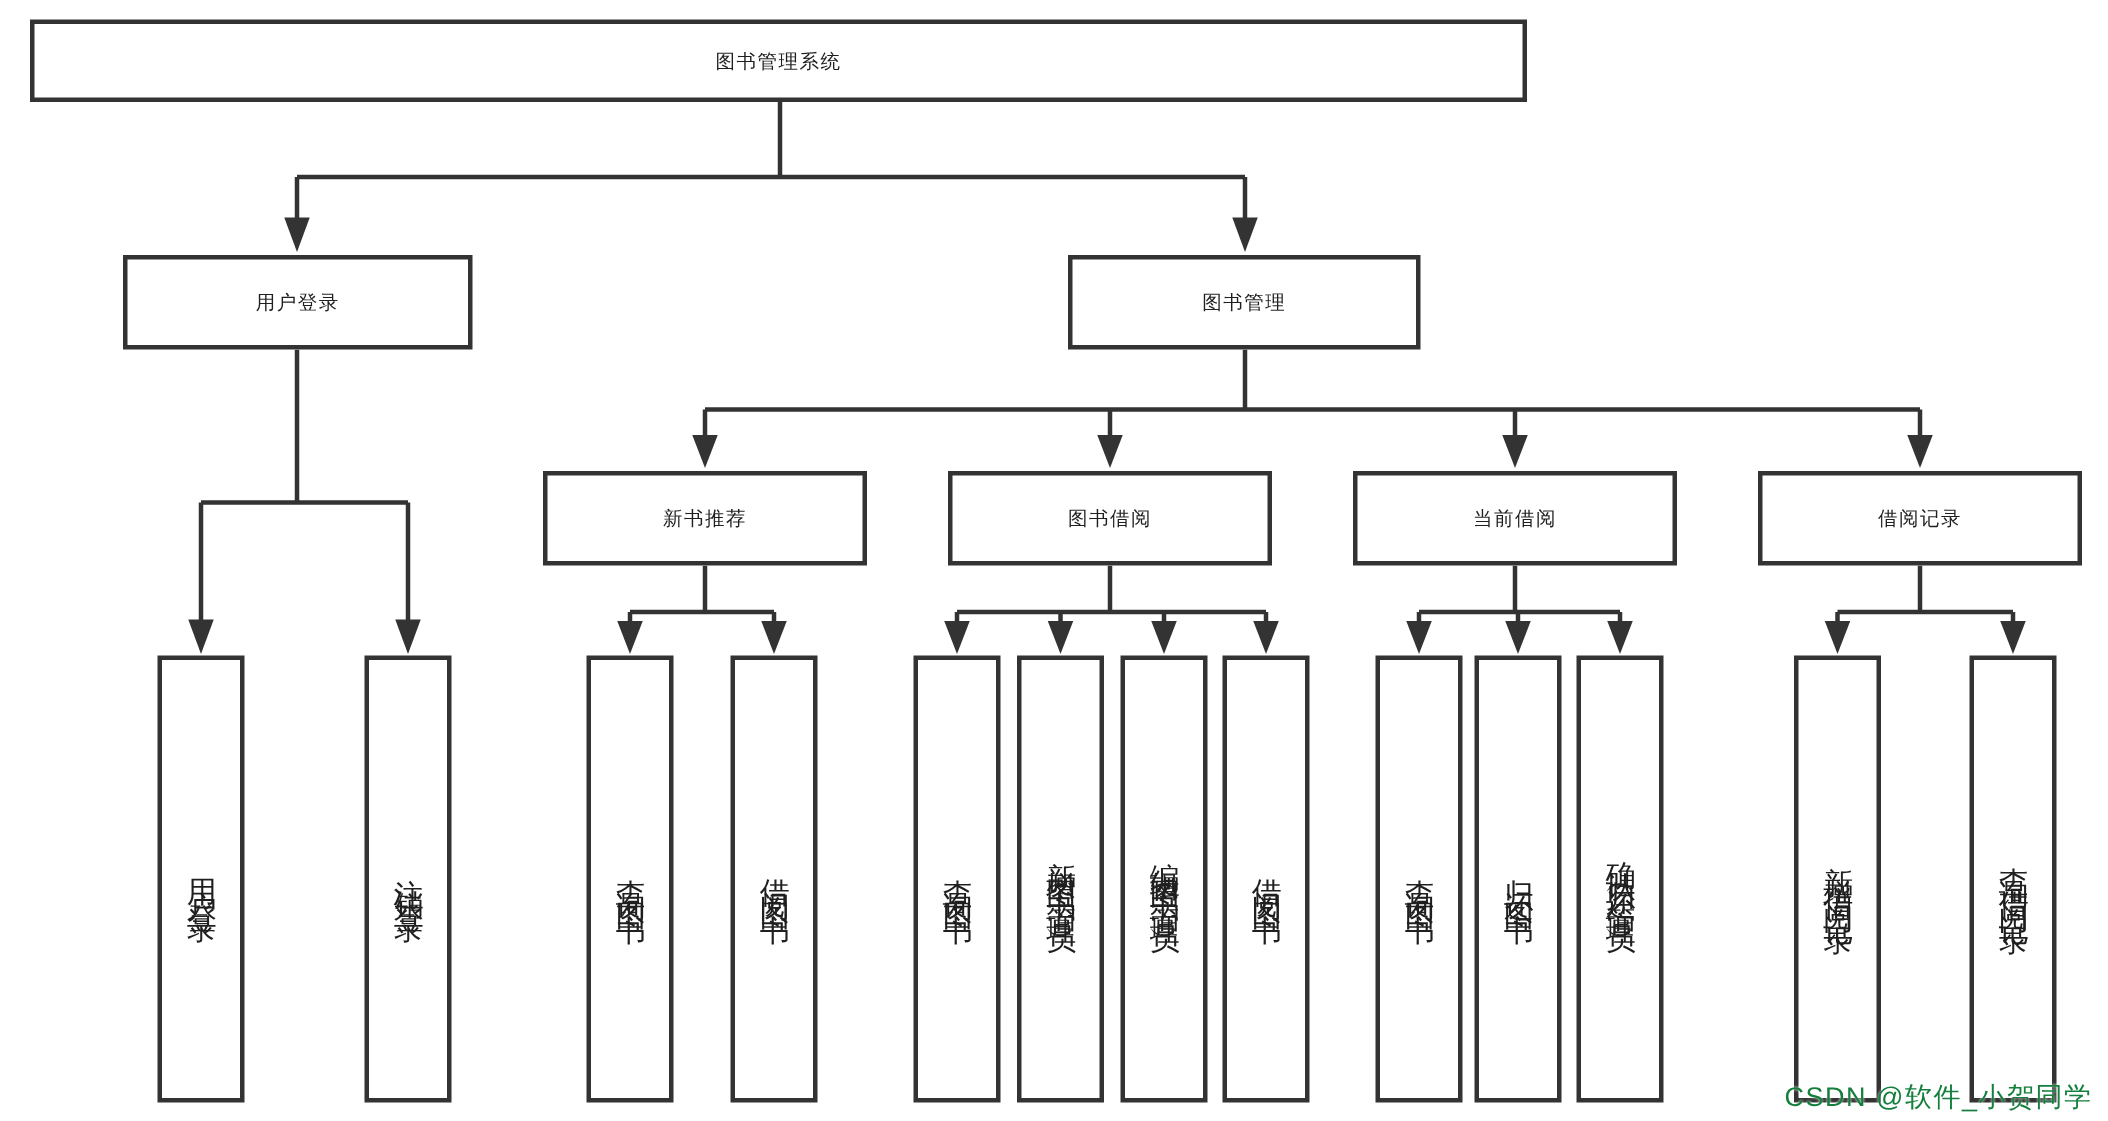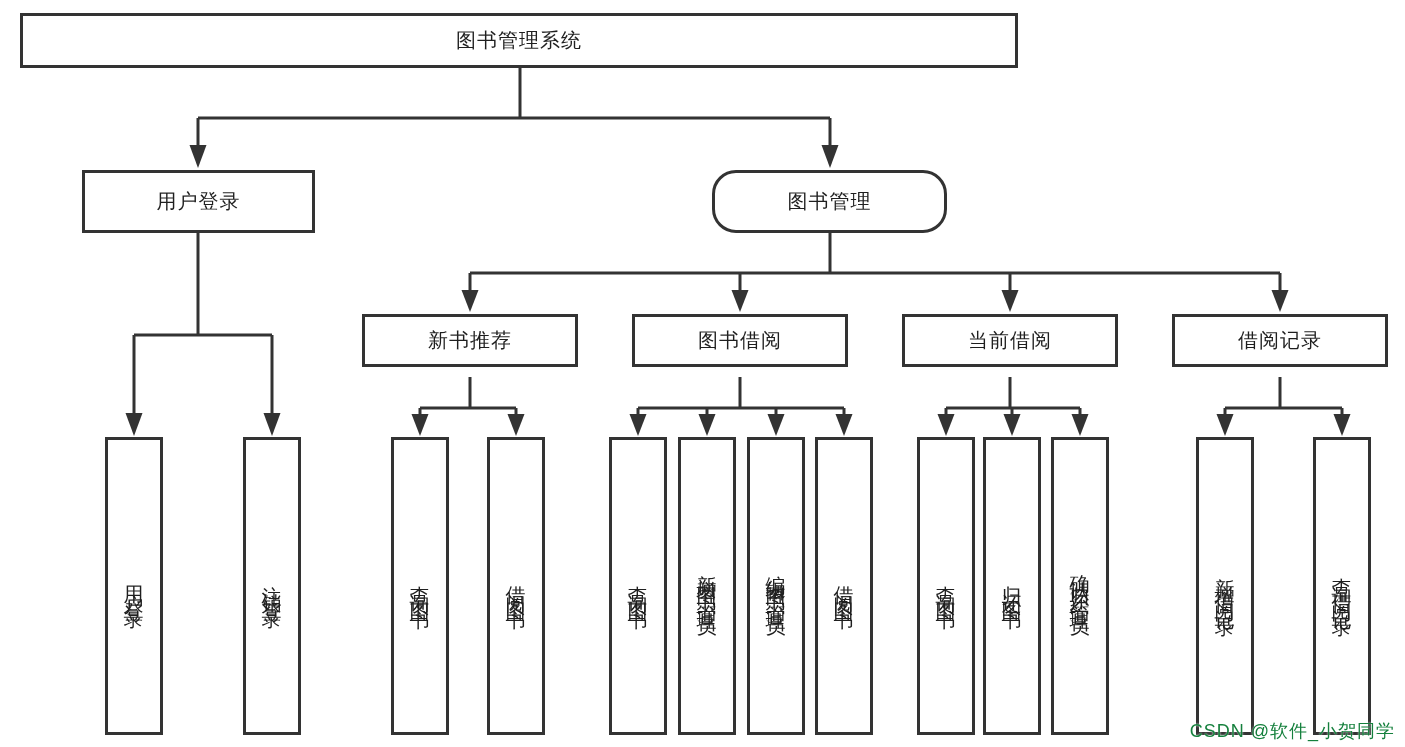--- a/index.html
+++ b/index.html
@@ -26,35 +26,35 @@
     box-sizing: border-box;
     border: 3px solid #333333;
     background: #ffffff;
     display: flex;
     align-items: center;
     justify-content: center;
     color: #1f1f1f;
     z-index: 2;
   }
   .h-node {
-    font-size: 20px;
+    font-size: 13px;
     letter-spacing: 1px;
     white-space: nowrap;
   }
   .v-node {
     writing-mode: vertical-rl;
     text-orientation: mixed;
     font-size: 20px;
     letter-spacing: 8px;
     line-height: 1;
     text-align: center;
   }
   .root-node   { left: 20px;  top: 13px;  width: 998px; height: 55px; }
   .lvl2-node   { top: 170px; height: 63px; }
-  .lvl3-node   { top: 314px; width: 216px; height: 53px; }
+  .lvl3-node   { top: 314px; width: 216px; height: 63px; }
   .leaf-node   { top: 437px; width: 58px; height: 298px; }
   .watermark {
     position: absolute;
     right: 10px;
     bottom: 4px;
     font-size: 18px;
     color: #15803d;
     letter-spacing: 1px;
     z-index: 3;
     text-shadow: 0 0 2px #ffffff;
@@ -124,21 +124,21 @@
     <path d="M1225 408 H1342" fill="none"></path>
     <path d="M1225 408 V415" fill="none"></path>
     <polygon points="1216.5,414 1233.5,414 1225,436" stroke="none"></polygon>
     <path d="M1342 408 V415" fill="none"></path>
     <polygon points="1333.5,414 1350.5,414 1342,436" stroke="none"></polygon>
   </svg>
 
   <div class="node h-node root-node">图书管理系统</div>
 
   <div class="node h-node lvl2-node" style="left:82px; width:233px;">用户登录</div>
-  <div class="node h-node lvl2-node" style="left:712px; width:235px;border-radius:24px;">图书管理</div>
+  <div class="node h-node lvl2-node" style="left:712px; width:235px;">图书管理</div>
 
   <div class="node h-node lvl3-node" style="left:362px;">新书推荐</div>
   <div class="node h-node lvl3-node" style="left:632px;">图书借阅</div>
   <div class="node h-node lvl3-node" style="left:902px;">当前借阅</div>
   <div class="node h-node lvl3-node" style="left:1172px;">借阅记录</div>
 
   <div class="node v-node leaf-node" style="left:105px;">用户登录</div>
   <div class="node v-node leaf-node" style="left:243px;">注销登录</div>
 
   <div class="node v-node leaf-node" style="left:391px;">查询图书</div>

